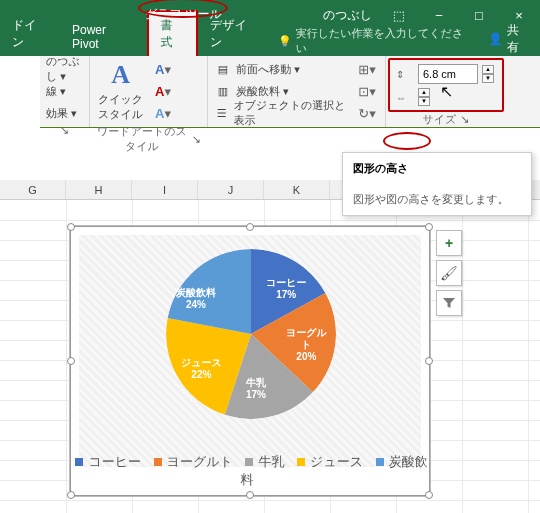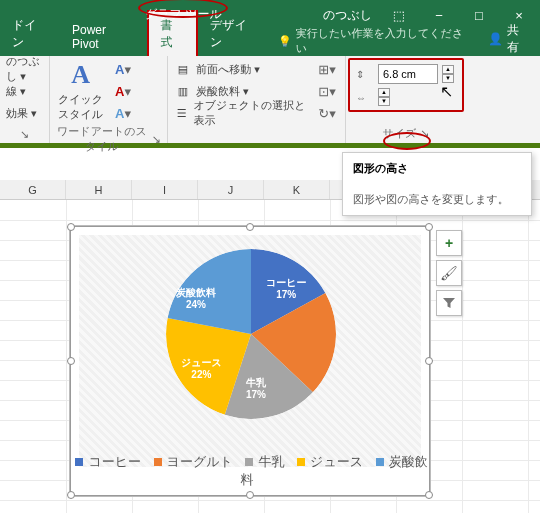--- a/index.html
+++ b/index.html
@@ -9,21 +9,21 @@
 .titlebar .tool-label { position: absolute; left: 145px; top: 6px; color: #fff; font-size: 12px; }
 .titlebar .user { font-size: 12px; }
 .titlebar .win-icon { width: 26px; text-align: center; font-size: 13px; }
 
 .tabbar { height: 26px; background: #217346; display: flex; align-items: flex-end; color: #fff; font-size: 12px; padding-left: 0; }
 .tabbar .tab { padding: 5px 12px; cursor: pointer; }
 .tabbar .tab.active { background: #f3f3f3; color: #217346; border: 2px solid #c00000; border-bottom: none; }
 .tabbar .tellme { display: flex; align-items: center; gap: 4px; color: #d4e9dc; font-size: 11px; padding: 0 8px; }
 .tabbar .share { margin-left: auto; display: flex; align-items: center; gap: 4px; padding: 0 10px; }
 
-.ribbon { height: 92px; background: #f3f3f3; border-bottom: 5px solid #4d7c0f; display: flex; position: relative; }
+.ribbon { height: 72px; background: #f3f3f3; border-bottom: 1px solid #4d7c0f; display: flex; position: relative; margin-left: 40px; }
 .rgroup { border-right: 1px solid #d4d4d4; padding: 2px 6px 0 6px; display: flex; flex-direction: column; justify-content: space-between; }
 .rgroup .glabel { font-size: 11px; color: #666; text-align: center; padding-bottom: 2px; display: flex; justify-content: center; align-items: center; gap: 4px; }
 .rgroup .gcontent { display: flex; gap: 6px; align-items: flex-start; }
 .vbtn { display: flex; flex-direction: column; align-items: center; gap: 2px; font-size: 11px; color: #444; padding: 2px; }
 .smallbtn { width: 24px; height: 22px; display: flex; align-items: center; justify-content: center; color: #666; font-size: 13px; }
 .row-item { display: flex; align-items: center; gap: 4px; font-size: 11px; color: #444; height: 22px; }
 .row-item .ico { width: 18px; height: 16px; display: inline-flex; align-items: center; justify-content: center; }
 
 .sizegroup { padding: 4px 8px 0 6px; border: 2px solid #c00000; border-radius: 2px; margin: 2px 2px 0 2px; }
 .sizegroup .spin { display: flex; align-items: center; gap: 4px; margin-bottom: 4px; }
@@ -229,20 +229,23 @@
 
       <svg class="pie" viewBox="-1 -1 2 2">
         <path d="M 0 0 L 0 -1 A 1 1 0 0 1 0.876 -0.482 Z" fill="#4472C4"></path>
         <path d="M 0 0 L 0.876 -0.482 A 1 1 0 0 1 0.729 0.685 Z" fill="#ED7D31"></path>
         <path d="M 0 0 L 0.729 0.685 A 1 1 0 0 1 -0.309 0.951 Z" fill="#A5A5A5"></path>
         <path d="M 0 0 L -0.309 0.951 A 1 1 0 0 1 -0.982 -0.187 Z" fill="#FFC000"></path>
         <path d="M 0 0 L -0.982 -0.187 A 1 1 0 0 1 0 -1 Z" fill="#5B9BD5"></path>
       </svg>
       <div class="slicelabel" style="left:195px;top:50px;white-space:pre">コーヒー
 17%</div>
+      <div class="slicelabel" style="left:215px;top:100px;white-space:pre">ヨーグル
+ト
+20%</div>
       <div class="slicelabel" style="left:175px;top:150px;white-space:pre">牛乳
 17%</div>
       <div class="slicelabel" style="left:110px;top:130px;white-space:pre">ジュース
 22%</div>
       <div class="slicelabel" style="left:105px;top:60px;white-space:pre">炭酸飲料
 24%</div>
 
       <div class="legend">
         <span><i class="sw" style="background:#4472C4"></i><span>コーヒー</span></span>
         <span><i class="sw" style="background:#ED7D31"></i><span>ヨーグルト</span></span>

